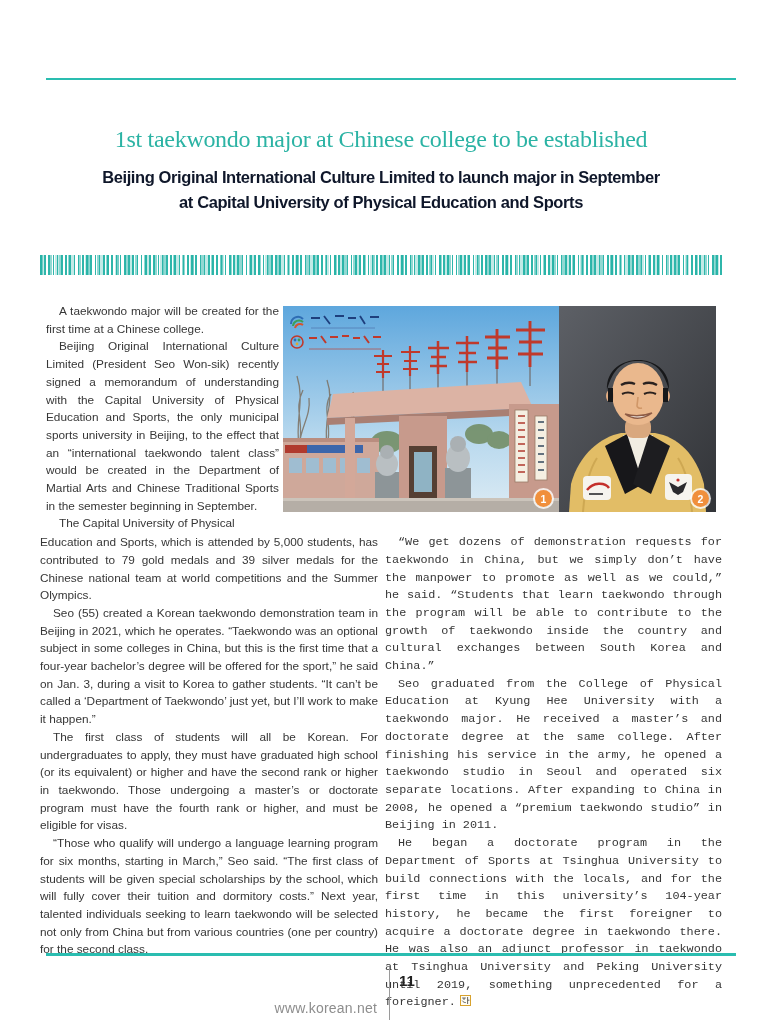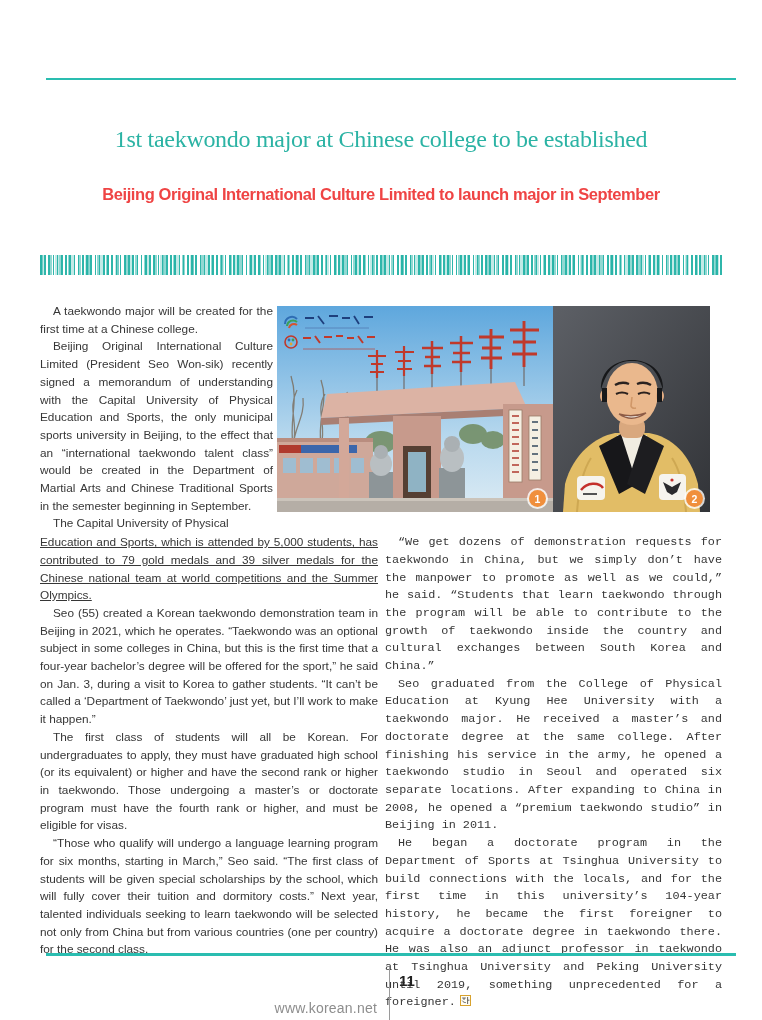--- a/index.html
+++ b/index.html
@@ -12,40 +12,40 @@
   
   .top-rule { position:absolute; left:46px; top:78px; width:690px; height:2px; background:#2abdb0; }
   .title {
     position:absolute; left:0; right:0; top:126px; margin:0;
     text-align:center; font-family:"Liberation Serif", serif; font-weight:400;
     font-size:24px; letter-spacing:-0.3px; color:#2bb3a4;
   }
   .subtitle {
     position:absolute; left:0; right:0; top:165px;
     text-align:center; font-size:16.5px; font-weight:700; letter-spacing:-0.4px;
-    color:#ef4444; line-height:25px;margin-top:17px;
+    color:#0f172a; line-height:25px;
   }
 
   
   .barcode {
     position:absolute; left:40px; top:255px; width:682px; height:20px;
     background-image:
       repeating-linear-gradient(90deg, rgba(36,178,166,0.95) 0 1.6px, rgba(255,255,255,0) 1.6px 4.2px),
       repeating-linear-gradient(90deg, rgba(36,178,166,0.50) 0 2.5px, rgba(255,255,255,0) 2.5px 9.5px),
       repeating-linear-gradient(90deg, rgba(36,178,166,0.28) 0 4px,  rgba(255,255,255,0) 4px 15px);
   }
 
   
   .article { position:absolute; left:40px; top:303px; width:682px; }
   .article p {
     margin:0; font-size:11.8px; line-height:17.7px; text-align:justify;
     color:#363636; text-indent:13px; letter-spacing:0;
   }
-  .article p.noindent { text-indent:0;text-decoration:underline; }
-  .row1 { display:flex; align-items:flex-start; }
+  .article p.noindent { text-indent:0; }
+  .row1 { display:flex; align-items:flex-start;justify-content:center; }
   .col-narrow { width:233px; margin-right:4px; flex:none; }
   .row2 { display:flex; align-items:flex-start; margin-top:1px; }
   .col-left { width:338px; margin-right:7px; flex:none; }
   .col-right { width:337px; flex:none;font-family:Liberation Mono, monospace; }
 
   figure.photo { margin:0; position:relative; flex:none; margin-top:3px; }
   .photo1 { width:276px; height:206px; margin-right:12px; }
   .photo2 { width:157px; height:206px; }
   .photo svg { display:block; }
   .badge {
@@ -78,20 +78,21 @@
 </head>
 <body>
 
 <div class="page">
 
   <div class="top-rule"></div>
 
   <h1 class="title">1st taekwondo major at Chinese college to be established</h1>
   <div class="subtitle">
     <div>Beijing Original International Culture Limited to launch major in September</div>
+    <div>at Capital University of Physical Education and Sports</div>
   </div>
 
   <div class="barcode"></div>
 
   <div class="article">
 
     <div class="row1">
       <div class="col-narrow">
         <p>A taekwondo major will be created for the first time at a Chinese college.</p>
         <p>Beijing Original International Culture Limited (President Seo Won-sik) recently signed a memorandum of understanding with the Capital University of Physical Education and Sports, the only municipal sports university in Beijing, to the effect that an “international taekwondo talent class” would be created in the Department of Martial Arts and Chinese Traditional Sports in the semester beginning in September.</p>

